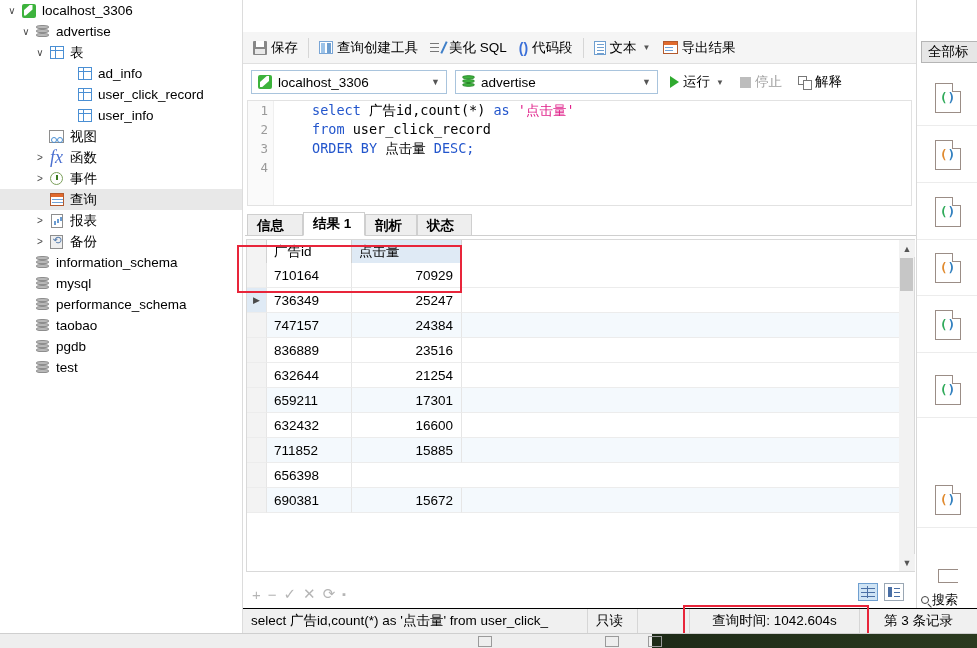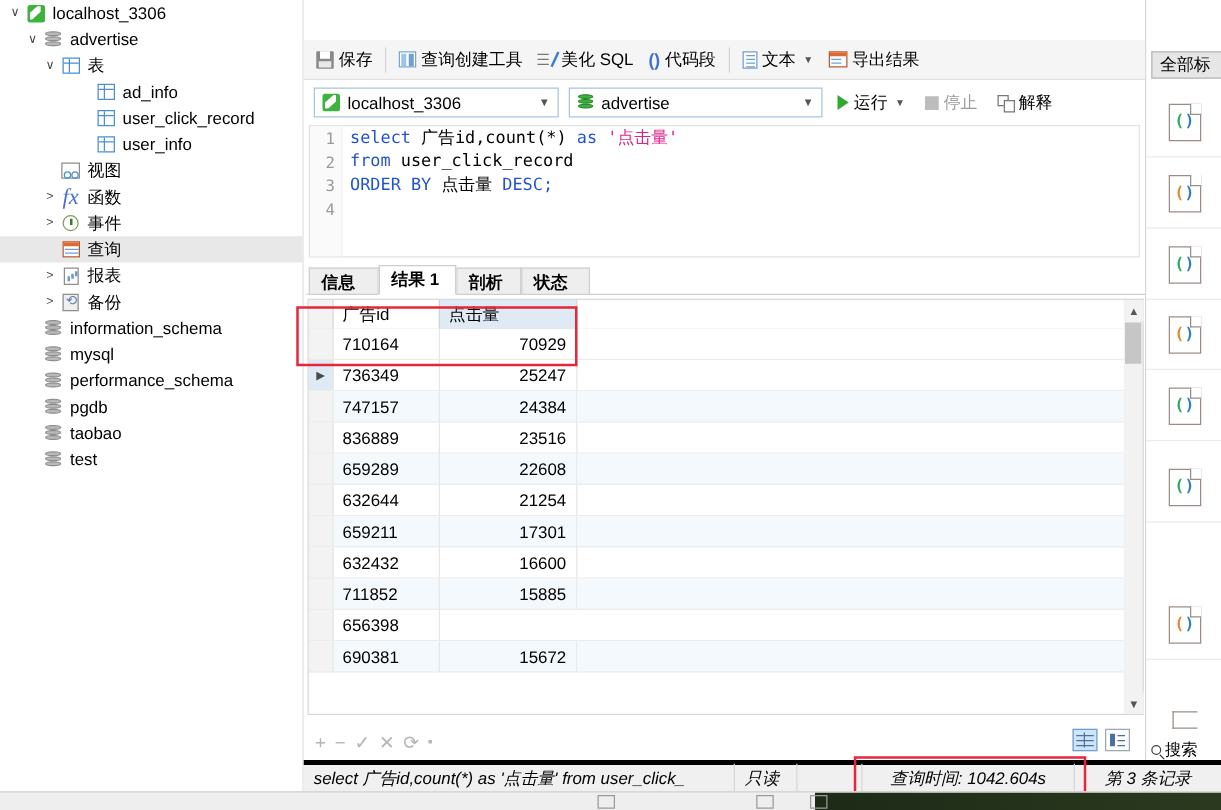--- a/index.html
+++ b/index.html
@@ -130,21 +130,21 @@
 
   
   #editor { position:absolute; left:4px; top:100px; width:665px; height:106px;
             background:#fff; border:1px solid #e2e2e2; }
   .gutter { position:absolute; left:0; top:0; width:26px; height:100%; background:#fafafa;
             border-right:1px solid #efefef; }
   .gnum { height:19px; line-height:19px; text-align:right; padding-right:5px;
           color:#9a9a9a; font-family:"DejaVu Sans Mono", monospace; font-size:12.5px; }
   .code { position:absolute; left:32px; top:0; right:0; font-family:"DejaVu Sans Mono", monospace;
           font-size:13.5px; }
-  .cline { height:19px; line-height:19px; white-space:pre; }
+  .cline { height:19px; line-height:19px; white-space:pre;margin-left:32px; }
   .kw { color:#2255cc; }
   .str { color:#e0218a; }
   .pl { color:#000; }
 
   
   #restabs { position:absolute; left:2px; top:212px; width:671px; height:24px;font-weight:bold; }
   .rtab { position:absolute; top:2px; height:22px; display:flex; align-items:center;
           padding:0 9px; font-size:13.5px; background:#eeeeee; border:1px solid #cfcfcf;
           border-bottom:none; color:#000; white-space:nowrap; }
   .rtab.active { background:#fff; top:0; height:24px; border-bottom:1px solid #fff; z-index:2; }
@@ -185,21 +185,21 @@
   .vbtn.sel { background:#cfe4f5; border-color:#6f9fd0; }
   .vbtn-grid:before{ content:""; position:absolute; left:2px; right:2px; top:4px; height:1px; background:#4a6fa5;
         box-shadow:0 4px 0 #4a6fa5, 0 8px 0 #4a6fa5; }
   .vbtn-grid:after{ content:""; position:absolute; top:2px; bottom:2px; left:8px; width:1px; background:#4a6fa5; }
   .vbtn-form:before{ content:""; position:absolute; left:3px; top:3px; width:4px; bottom:3px; background:#4a6fa5; }
   .vbtn-form:after{ content:""; position:absolute; left:9px; top:4px; right:3px; height:1px; background:#4a6fa5;
         box-shadow:0 4px 0 #4a6fa5, 0 8px 0 #4a6fa5; }
 
   
   #statusbar { position:absolute; left:243px; top:608px; width:734px; height:25px;
-               background:#f0f0f0; border-top:4px solid #000000; display:flex; align-items:center;font-style:italic; }
+               background:#f0f0f0; border-top:1px solid #000000; display:flex; align-items:center; }
   .sb-cell { height:24px; display:flex; align-items:center; padding:0 8px; font-size:13.5px;
              border-right:1px solid #d6d6d6; white-space:nowrap; }
   #sb-sql { width:345px; overflow:hidden; }
   #sb-ro { width:50px; }
   #sb-gap { width:52px; }
   #sb-time { width:170px; justify-content:center; }
   #sb-rec { flex:1; justify-content:center; }
 
   
   #rightpanel { position:absolute; left:916px; top:0; width:61px; height:608px;
@@ -383,33 +383,33 @@
       <div class="tree-row">
         <span style="display: inline-block; width: 14px; min-width: 14px;"></span>
         <span class="twisty spacer">&gt;</span>
         <span class="ic">
           <span class="ic-db">
             <i></i>
             <i></i>
             <i></i>
           </span>
         </span>
+        <span class="lbl">taobao</span>
+      </div>
+      <div class="tree-row">
+        <span style="display: inline-block; width: 14px; min-width: 14px;"></span>
+        <span class="twisty spacer">&gt;</span>
+        <span class="ic">
+          <span class="ic-db">
+            <i></i>
+            <i></i>
+            <i></i>
+          </span>
+        </span>
         <span class="lbl">pgdb</span>
-      </div>
-      <div class="tree-row">
-        <span style="display: inline-block; width: 14px; min-width: 14px;"></span>
-        <span class="twisty spacer">&gt;</span>
-        <span class="ic">
-          <span class="ic-db">
-            <i></i>
-            <i></i>
-            <i></i>
-          </span>
-        </span>
-        <span class="lbl">taobao</span>
       </div>
       <div class="tree-row">
         <span style="display: inline-block; width: 14px; min-width: 14px;"></span>
         <span class="twisty spacer">&gt;</span>
         <span class="ic">
           <span class="ic-db">
             <i></i>
             <i></i>
             <i></i>
           </span>
@@ -539,26 +539,20 @@
           <div class="gc c1">747157</div>
           <div class="gc c2">24384</div>
           <div class="gc cfill"></div>
         </div>
         <div class="grow">
           <div class="gc c0"></div>
           <div class="gc c1">836889</div>
           <div class="gc c2">23516</div>
           <div class="gc cfill"></div>
         </div>
-        <div class="grow alt">
-          <div class="gc c0"></div>
-          <div class="gc c1">659289</div>
-          <div class="gc c2">22608</div>
-          <div class="gc cfill"></div>
-        </div>
         <div class="grow">
           <div class="gc c0"></div>
           <div class="gc c1">632644</div>
           <div class="gc c2">21254</div>
           <div class="gc cfill"></div>
         </div>
         <div class="grow alt">
           <div class="gc c0"></div>
           <div class="gc c1">659211</div>
           <div class="gc c2">17301</div>

